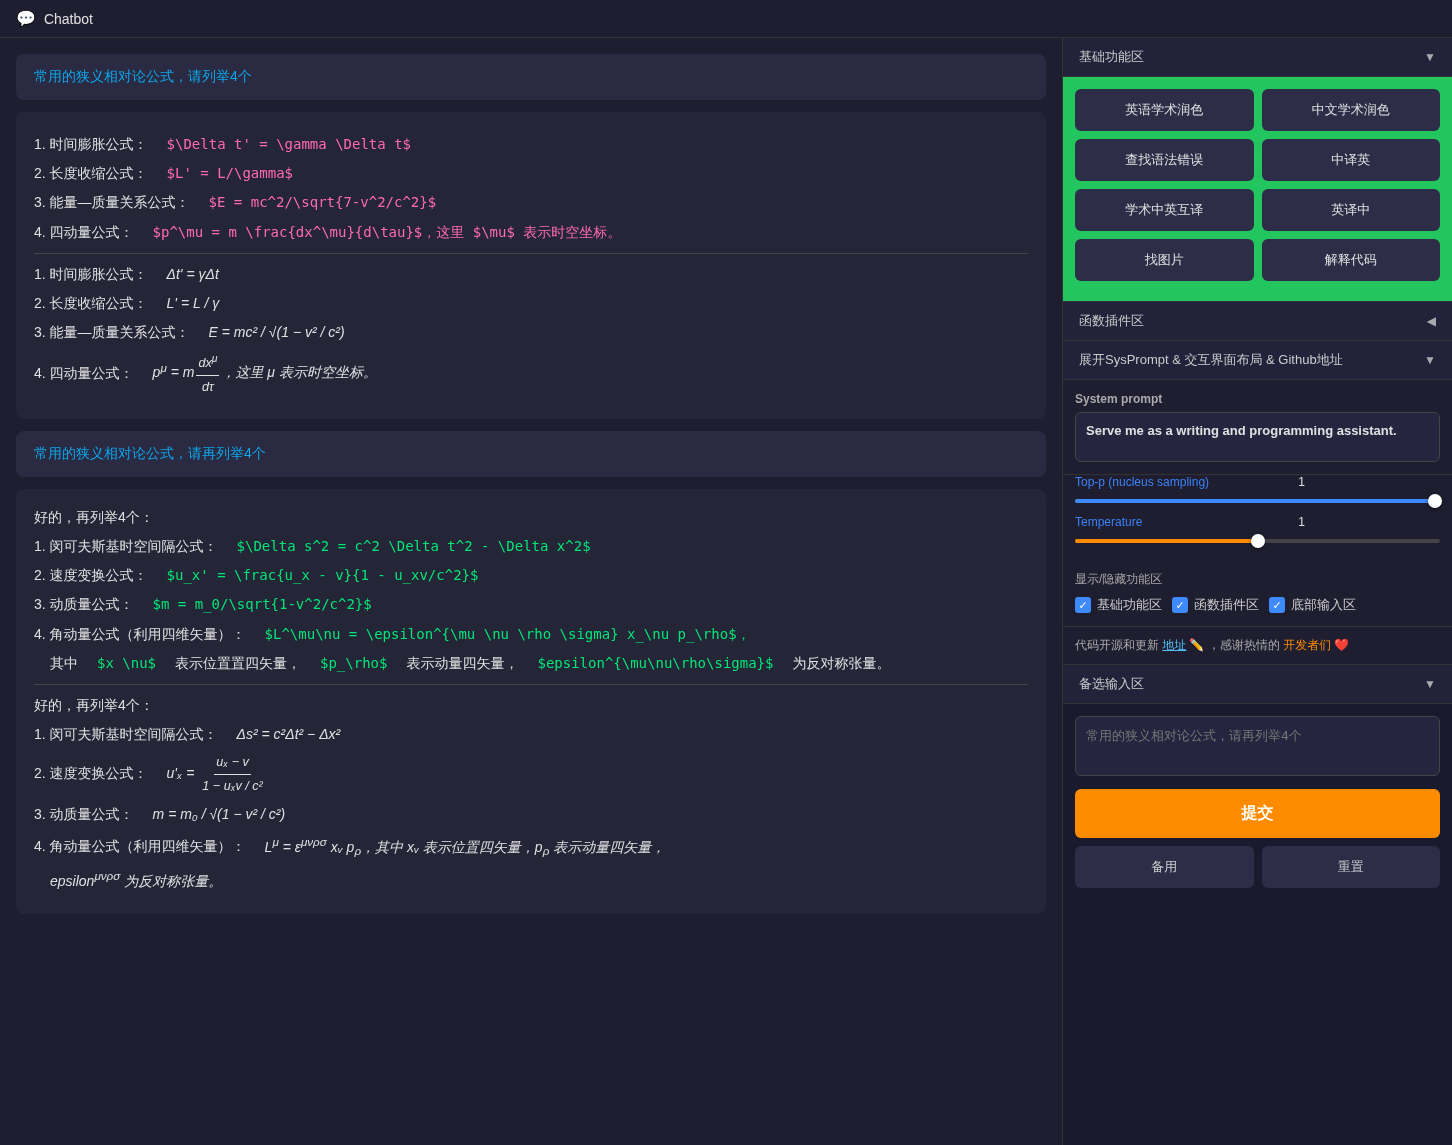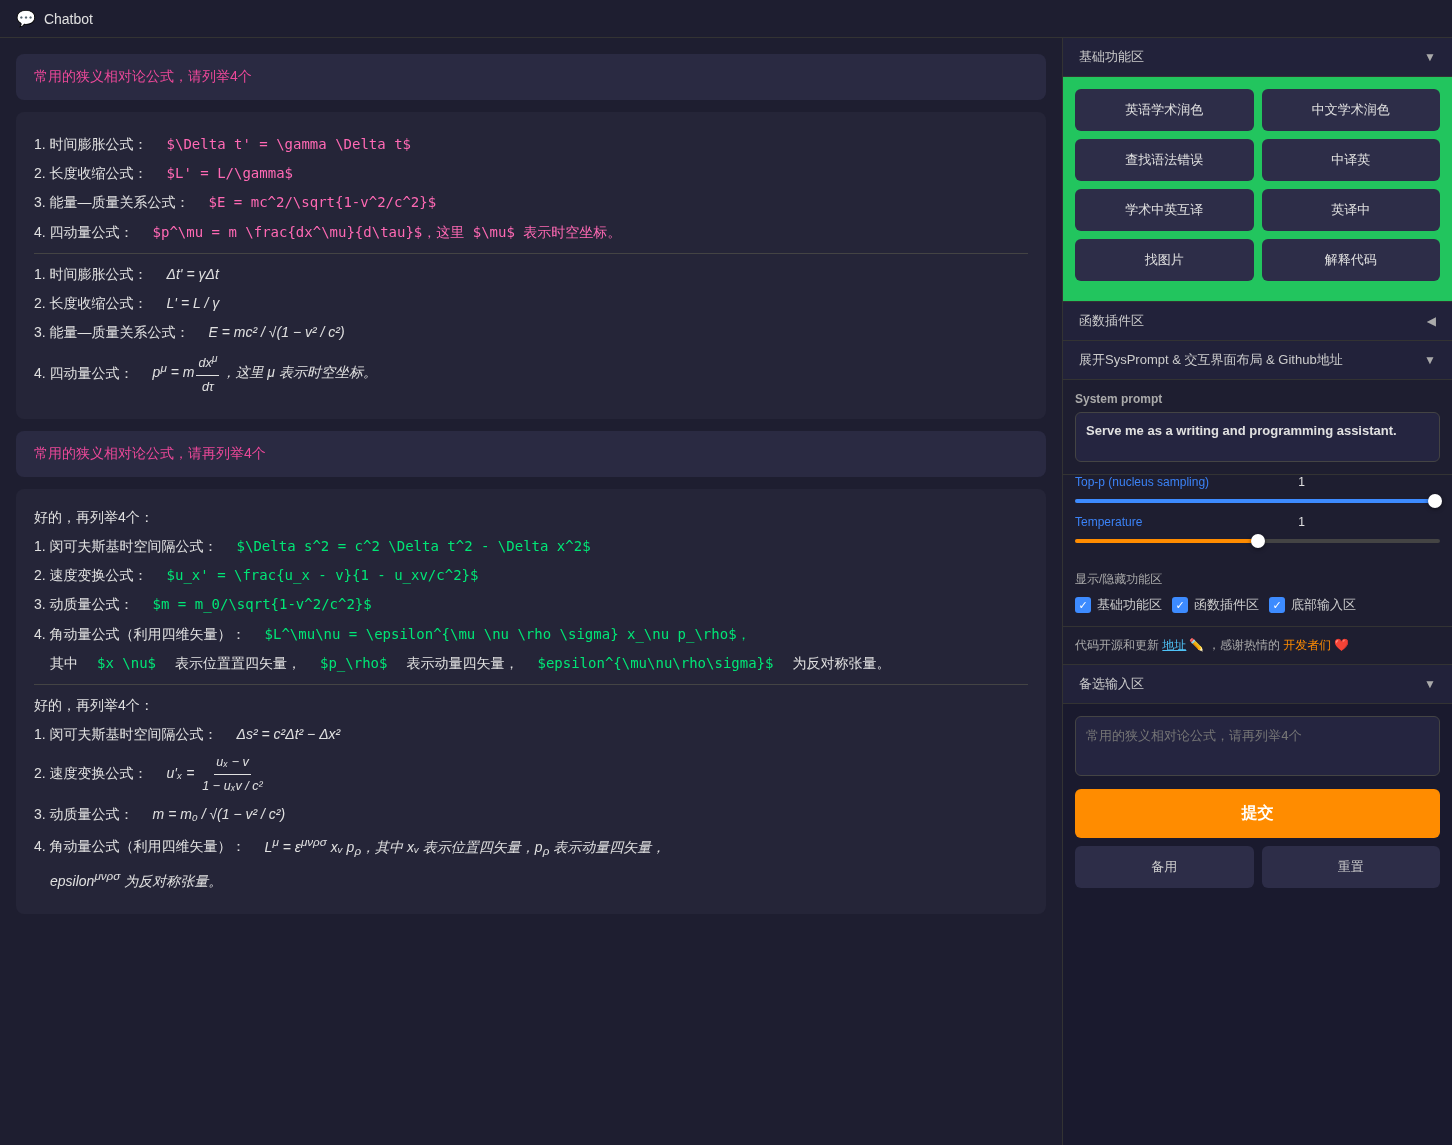--- a/index.html
+++ b/index.html
@@ -39,21 +39,21 @@
       display: flex;
       flex-direction: column;
       overflow-y: auto;
       padding: 16px;
       gap: 12px;
     }
     .user-bubble {
       background: #2a2a42;
       border-radius: 8px;
       padding: 14px 18px;
-      color: #ec4899;
+      color: #0ea5e9;
       font-size: 14px;
       align-self: flex-start;
       width: 100%;
     }
     .assistant-bubble {
       background: #252538;
       border-radius: 8px;
       padding: 16px 18px;
       color: #e0e0e0;
       font-size: 14px;
@@ -320,21 +320,21 @@
       <div class="formula-line">
         <span>1. 时间膨胀公式：</span>
         <span class="pink-text">$\Delta t' = \gamma \Delta t$</span>
       </div>
       <div class="formula-line">
         <span>2. 长度收缩公式：</span>
         <span class="pink-text">$L' = L/\gamma$</span>
       </div>
       <div class="formula-line">
         <span>3. 能量—质量关系公式：</span>
-        <span class="pink-text">$E = mc^2/\sqrt{1-v^2/c^2}$</span>
+        <span class="pink-text">$E = mc^2/\sqrt{7-v^2/c^2}$</span>
       </div>
       <div class="formula-line">
         <span>4. 四动量公式：</span>
         <span class="pink-text">$p^\mu = m \frac{dx^\mu}{d\tau}$，这里 $\mu$ 表示时空坐标。</span>
       </div>
       <hr class="divider-line">
 
       <div class="formula-line">
         <span>1. 时间膨胀公式：</span>
         <span class="math-rendered">Δt' = γΔt</span>

